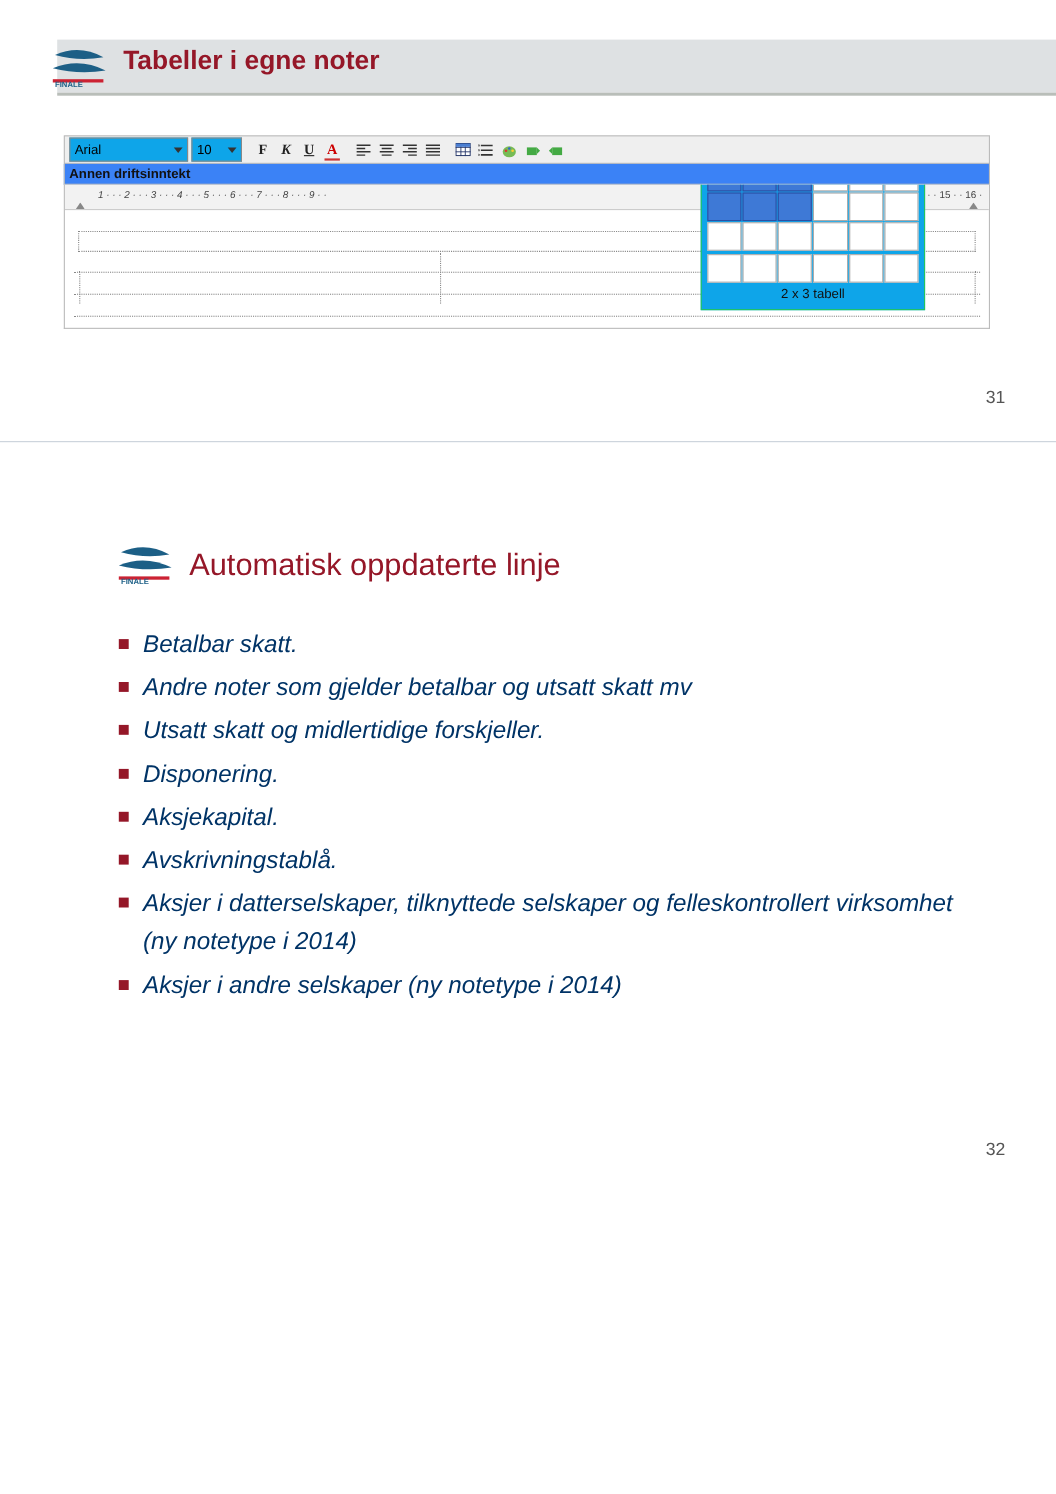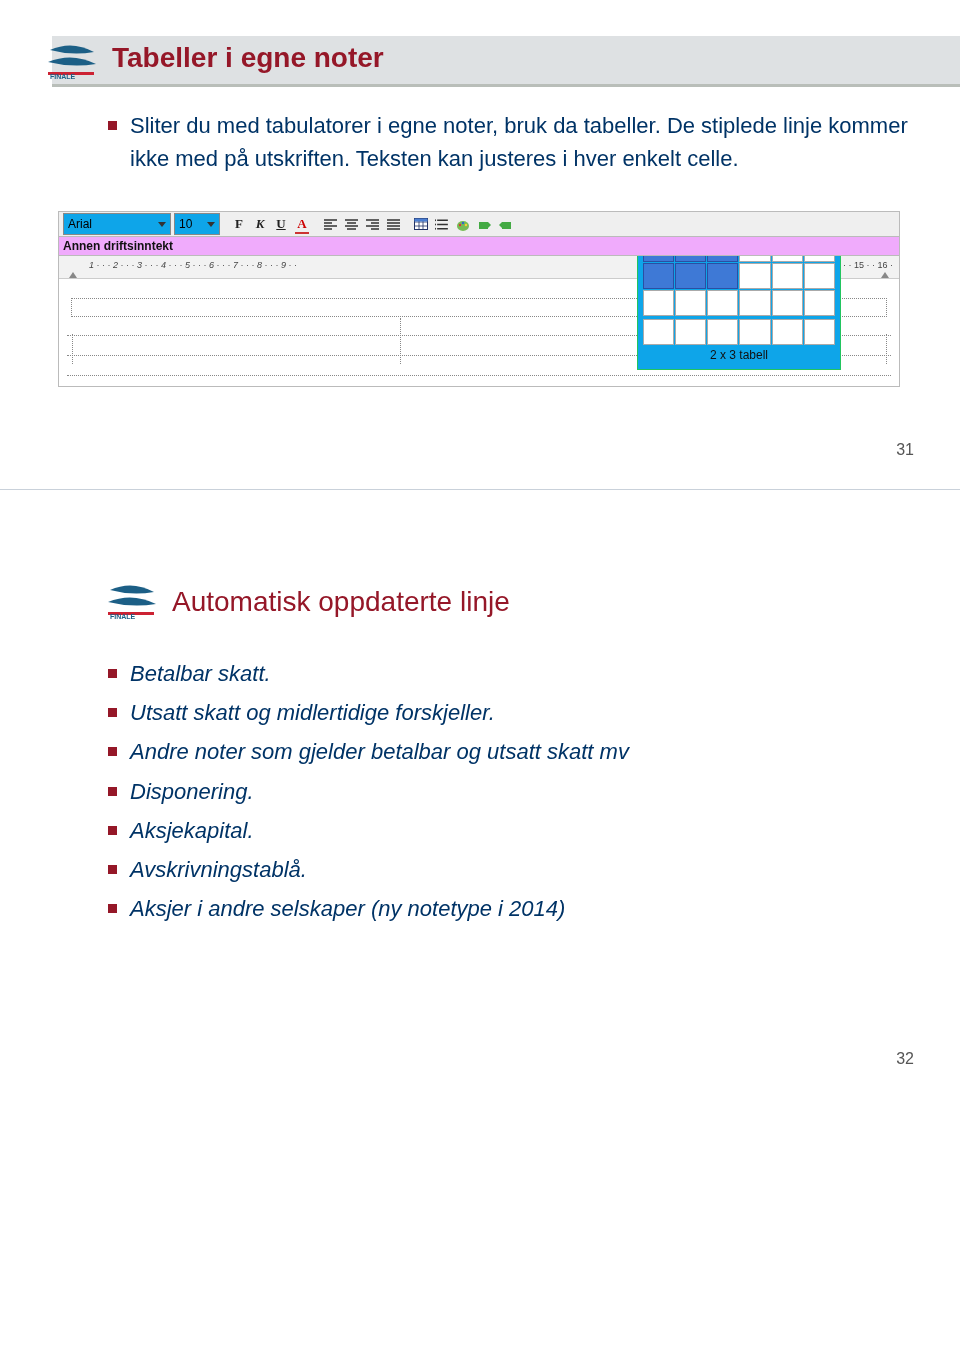--- a/index.html
+++ b/index.html
@@ -41,21 +41,21 @@
   .logo svg { display: block; }
   .titlebar .logo {
     position: absolute;
     left: -10px;
     top: 8px;
   }
   .titlebar .title {
     position: absolute;
     left: 60px;
     top: 6px;
-    font-size: 28px;
+    font-size: 24px;
     font-weight: bold;
     color: #951728;
     text-align: center;
   }
   .bullets1 {
     margin: 22px 0 0 108px;
     padding: 0 40px 0 0;
     list-style: none;
   }
   .bullets1 li {
@@ -119,21 +119,21 @@
   .tb-btn.bold { font-weight: bold; }
   .tb-btn.italic { font-style: italic; font-weight: bold; }
   .tb-btn.uline { text-decoration: underline; font-weight: bold;}
   .tb-A { color: #c00; font-weight: bold; position:relative; }
   .tb-A::after{content:"";position:absolute;bottom:-1px;left:2px;right:2px;height:2px;background:#c33;}
   .tb-align svg { width:13px; height:11px;}
   .tb-grid svg{width:14px;height:12px;}
   .tb-green{ width:15px;height:15px; }
   .sep { width:4px; }
   .subtitle-row {
-    background: #f0abfc;
+    background: #3b82f6;
     border: 1px solid #bbb;
     border-top: none;
     height: 18px;
     font-size: 12px;
     font-weight: bold;
     color: #111;
     padding-left: 4px;
     display: flex;
     align-items: center;
   }
@@ -276,23 +276,20 @@
           <path d="M8 6 Q30 -4 52 8 Q30 12 8 6 Z" fill="#1c5f86"></path>
           <path d="M6 18 Q30 8 54 20 Q30 24 6 18 Z" fill="#1c5f86"></path>
           <rect x="6" y="28" width="46" height="3" fill="#c23"></rect>
           <text x="8" y="35" font-size="7" font-weight="bold" fill="#1c5f86" font-family="Arial">FINALE</text>
         </svg>
       </span>
       <span class="title">Tabeller i egne noter</span>
     </div>
     <div class="underbar"></div>
 
-    <ul class="bullets1">
-      <li>Sliter du med tabulatorer i egne noter, bruk da tabeller. De stiplede linje kommer ikke med på utskriften. Teksten kan justeres i hver enkelt celle.</li>
-    </ul>
 
     <div class="toolbar-img">
       <div class="tb-row">
         <div class="tb-field tb-font">
           <span>Arial</span>
           <span class="dd-arrow"></span>
         </div>
         <div class="tb-field tb-size">
           <span>10</span>
           <span class="dd-arrow"></span>
@@ -433,23 +430,24 @@
           <path d="M6 18 Q30 8 54 20 Q30 24 6 18 Z" fill="#1c5f86"></path>
           <rect x="6" y="28" width="46" height="3" fill="#c23"></rect>
           <text x="8" y="35" font-size="7" font-weight="bold" fill="#1c5f86" font-family="Arial">FINALE</text>
         </svg>
       </span>
       <span class="title2">Automatisk oppdaterte linje</span>
     </div>
 
     <ul class="bullets2">
       <li>Betalbar skatt.</li>
+      <li>Andre noter som gjelder betalbar og utsatt skatt mv</li>
       <li>Utsatt skatt og midlertidige forskjeller.</li>
-      <li>Andre noter som gjelder betalbar og utsatt skatt mv</li>
       <li>Disponering.</li>
       <li>Aksjekapital.</li>
       <li>Avskrivningstablå.</li>
+      <li>Aksjer i datterselskaper, tilknyttede selskaper og felleskontrollert virksomhet (ny notetype i 2014)</li>
       <li>Aksjer i andre selskaper (ny notetype i 2014)</li>
     </ul>
 
     <div class="page-num2">32</div>
   </div>
 </div>
 
 </body></html>

